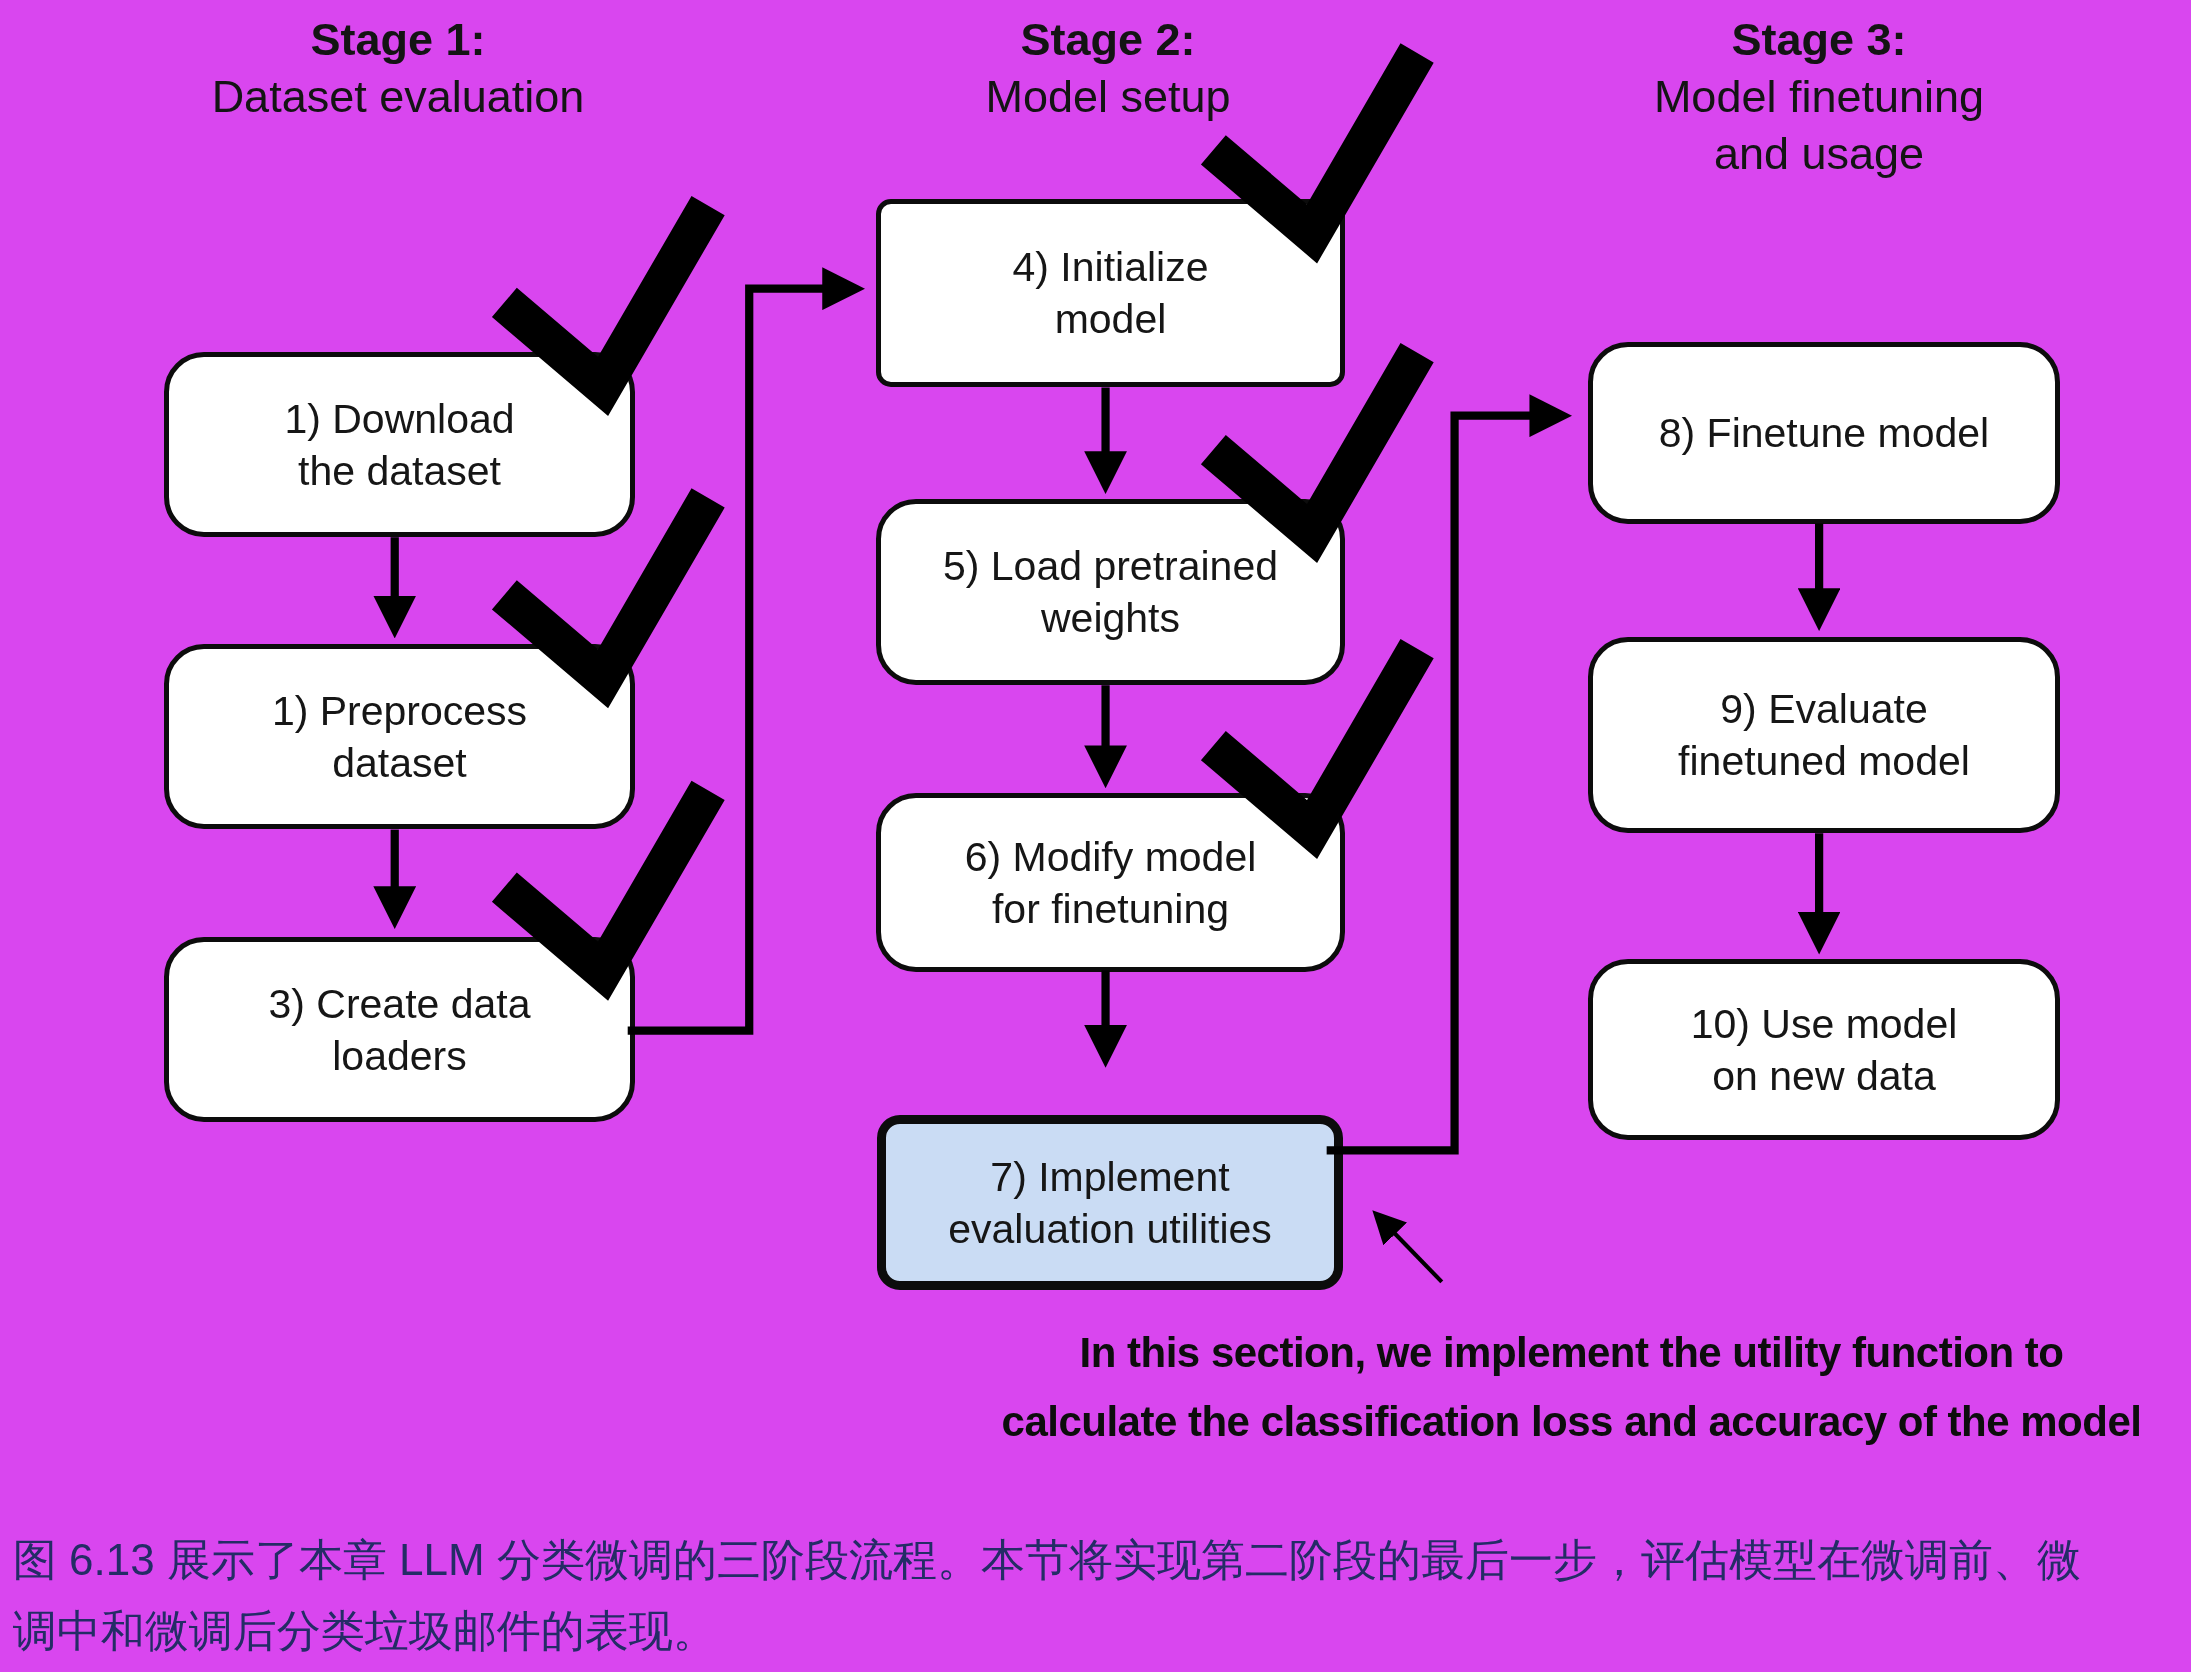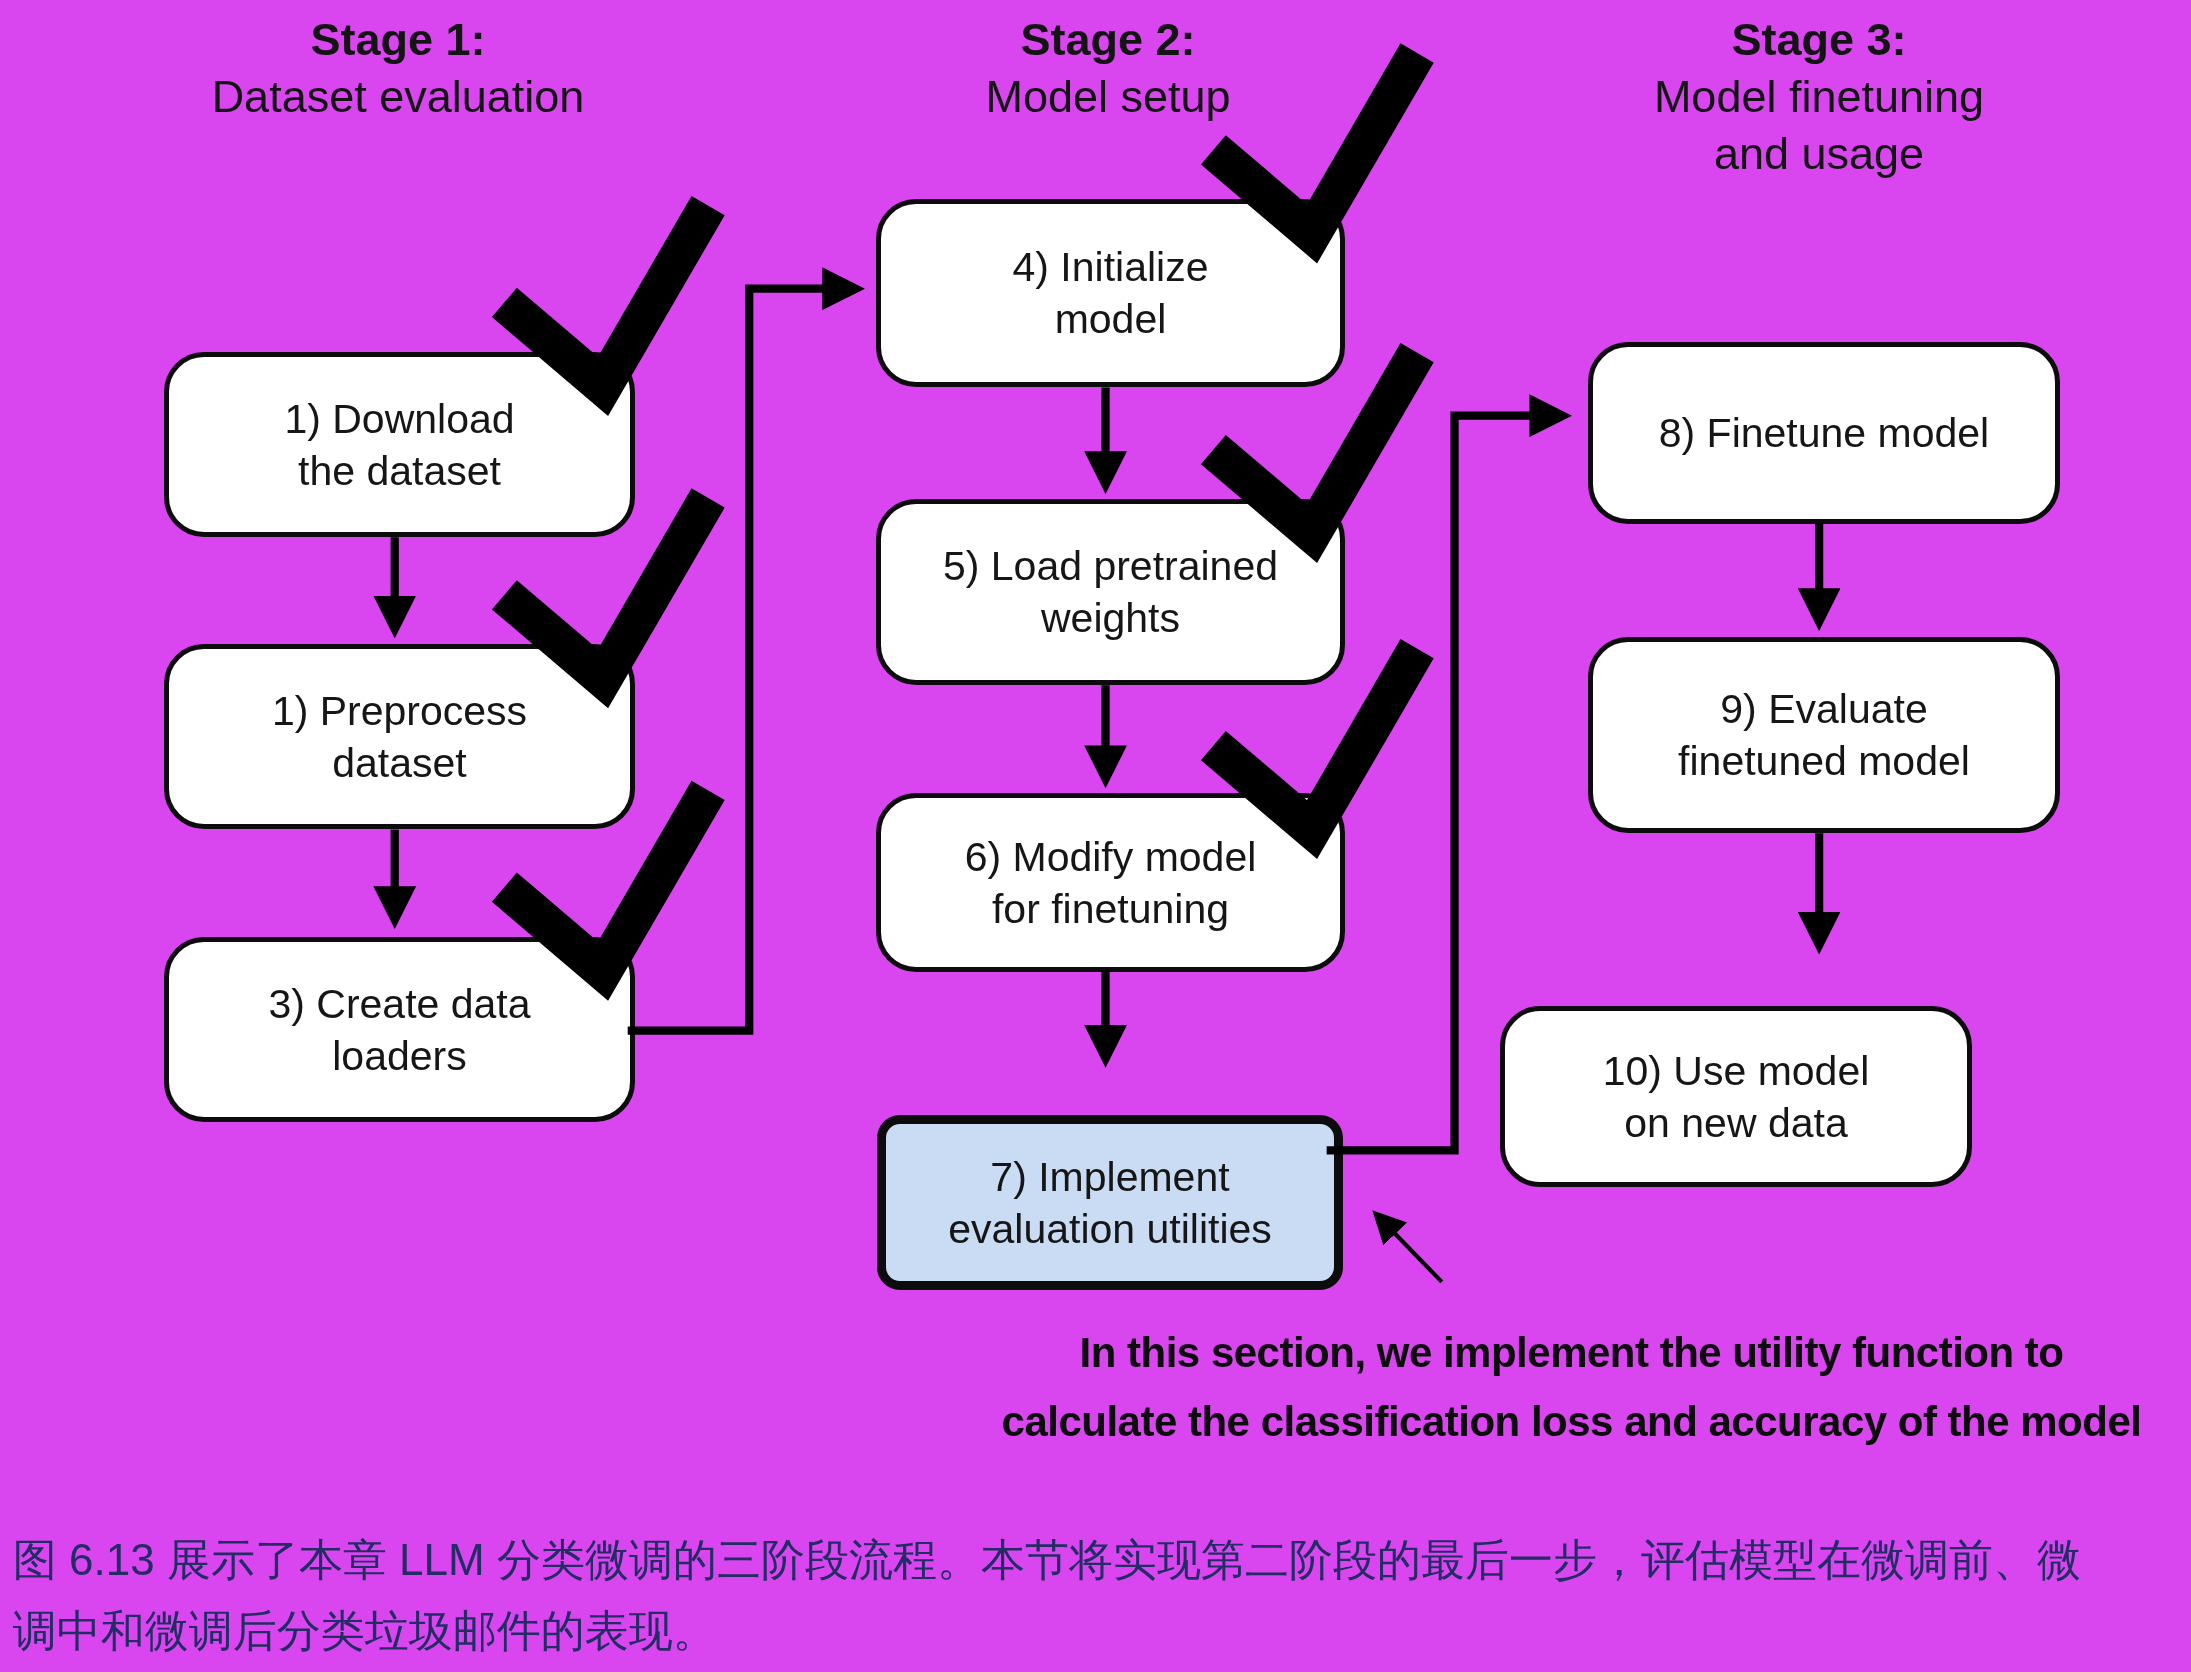--- a/index.html
+++ b/index.html
@@ -42,21 +42,21 @@
   </div>
   <div class="fbox" style="left: 164px; top: 644px; width: 461px; height: 175px; border-color: rgb(12, 12, 12);">
     <span>1) Preprocess</span>
     <span>dataset</span>
   </div>
   <div class="fbox" style="left: 164px; top: 937px; width: 461px; height: 175px; border-color: rgb(12, 12, 12);">
     <span>3) Create data</span>
     <span>loaders</span>
   </div>
 
-  <div class="fbox" style="left: 876px; top: 199px; width: 459px; height: 178px; border-color: rgb(12, 12, 12);">
+  <div class="fbox" style="left: 876px; top: 199px; width: 459px; height: 178px; border-color: rgb(12, 12, 12); border-radius: 15px;">
     <span>4) Initialize</span>
     <span>model</span>
   </div>
   <div class="fbox" style="left: 876px; top: 499px; width: 459px; height: 176px; border-color: rgb(12, 12, 12);">
     <span>5) Load pretrained</span>
     <span>weights</span>
   </div>
   <div class="fbox" style="left: 876px; top: 793px; width: 459px; height: 169px; border-color: rgb(12, 12, 12);">
     <span>6) Modify model</span>
     <span>for finetuning</span>
@@ -66,21 +66,21 @@
     <span>evaluation utilities</span>
   </div>
 
   <div class="fbox" style="left: 1588px; top: 342px; width: 462px; height: 172px; border-color: rgb(12, 12, 12);">
     <span>8) Finetune model</span>
   </div>
   <div class="fbox" style="left: 1588px; top: 637px; width: 462px; height: 186px; border-color: rgb(12, 12, 12);">
     <span>9) Evaluate</span>
     <span>finetuned model</span>
   </div>
-  <div class="fbox" style="left: 1500px; top: 959px; width: 462px; height: 171px; border-color: rgb(12, 12, 12); margin-top: 47px;">
+  <div class="fbox" style="left: 1588px; top: 959px; width: 462px; height: 171px; border-color: rgb(12, 12, 12);">
     <span>10) Use model</span>
     <span>on new data</span>
   </div>
 
   <svg class="svg-overlay" viewBox="0 0 2398 1830">
     <defs>
       <marker id="arrow" viewBox="0 0 10 10" refX="6" refY="5" markerWidth="5.2" markerHeight="5.2" orient="auto-start-reverse">
         <path d="M0 0 L10 5 L0 10 z" fill="#000"></path>
       </marker>
       <marker id="thinarrow" viewBox="0 0 10 10" refX="6" refY="5" markerWidth="8" markerHeight="8" orient="auto-start-reverse">

